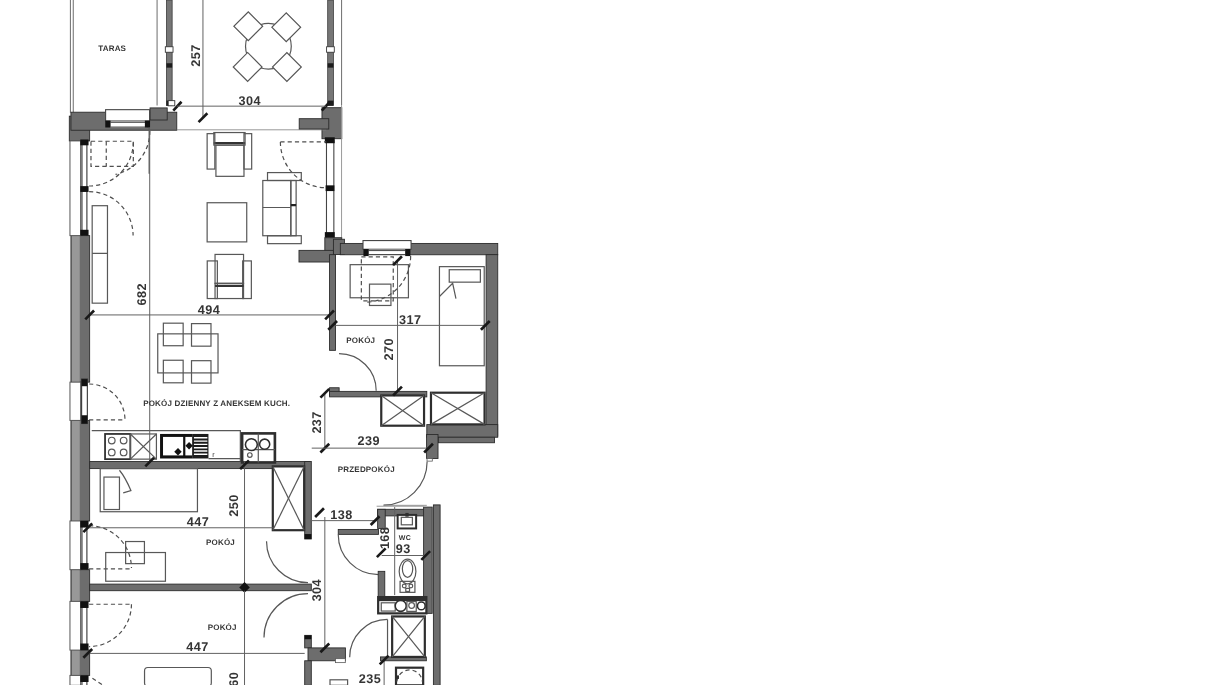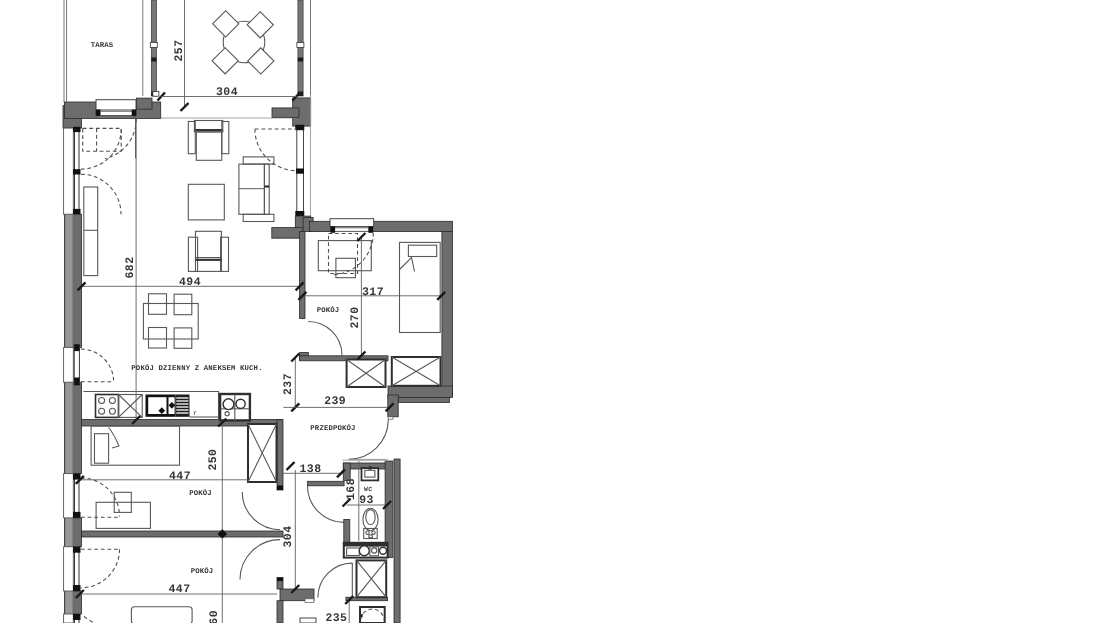--- a/index.html
+++ b/index.html
@@ -1,16 +1,16 @@
 <!DOCTYPE html>
 <html><head>
 <meta charset="utf-8">
 <style>
 html,body{margin:0;padding:0;background:#fff;}
-#plan{width:1110px;height:623px;position:relative;font-family:Liberation Mono, monospace;border-radius:27px;}
+#plan{width:1110px;height:623px;position:relative;font-family:Liberation Sans, sans-serif;border-radius:27px;}
 svg{position:absolute;top:0;left:0;filter:grayscale(1);}
 .w{fill:#6d6d6d;stroke:#2a2a2a;stroke-width:0.8;}
 .wl{fill:#989898;stroke:none;}
 .f{fill:none;stroke:#585858;stroke-width:1.1;}
 .fd{fill:#fff;stroke:#585858;stroke-width:1.1;}
 .dim{stroke:#606060;stroke-width:0.9;fill:none;}
 .tick{stroke:#191919;stroke-width:2.4;fill:none;}
 .dash{fill:none;stroke:#4f4f4f;stroke-width:1.1;stroke-dasharray:3.8 2.8;}
 .thin{stroke:#8a8a8a;stroke-width:0.8;fill:none;}
 .blk{fill:#111;stroke:none;}

